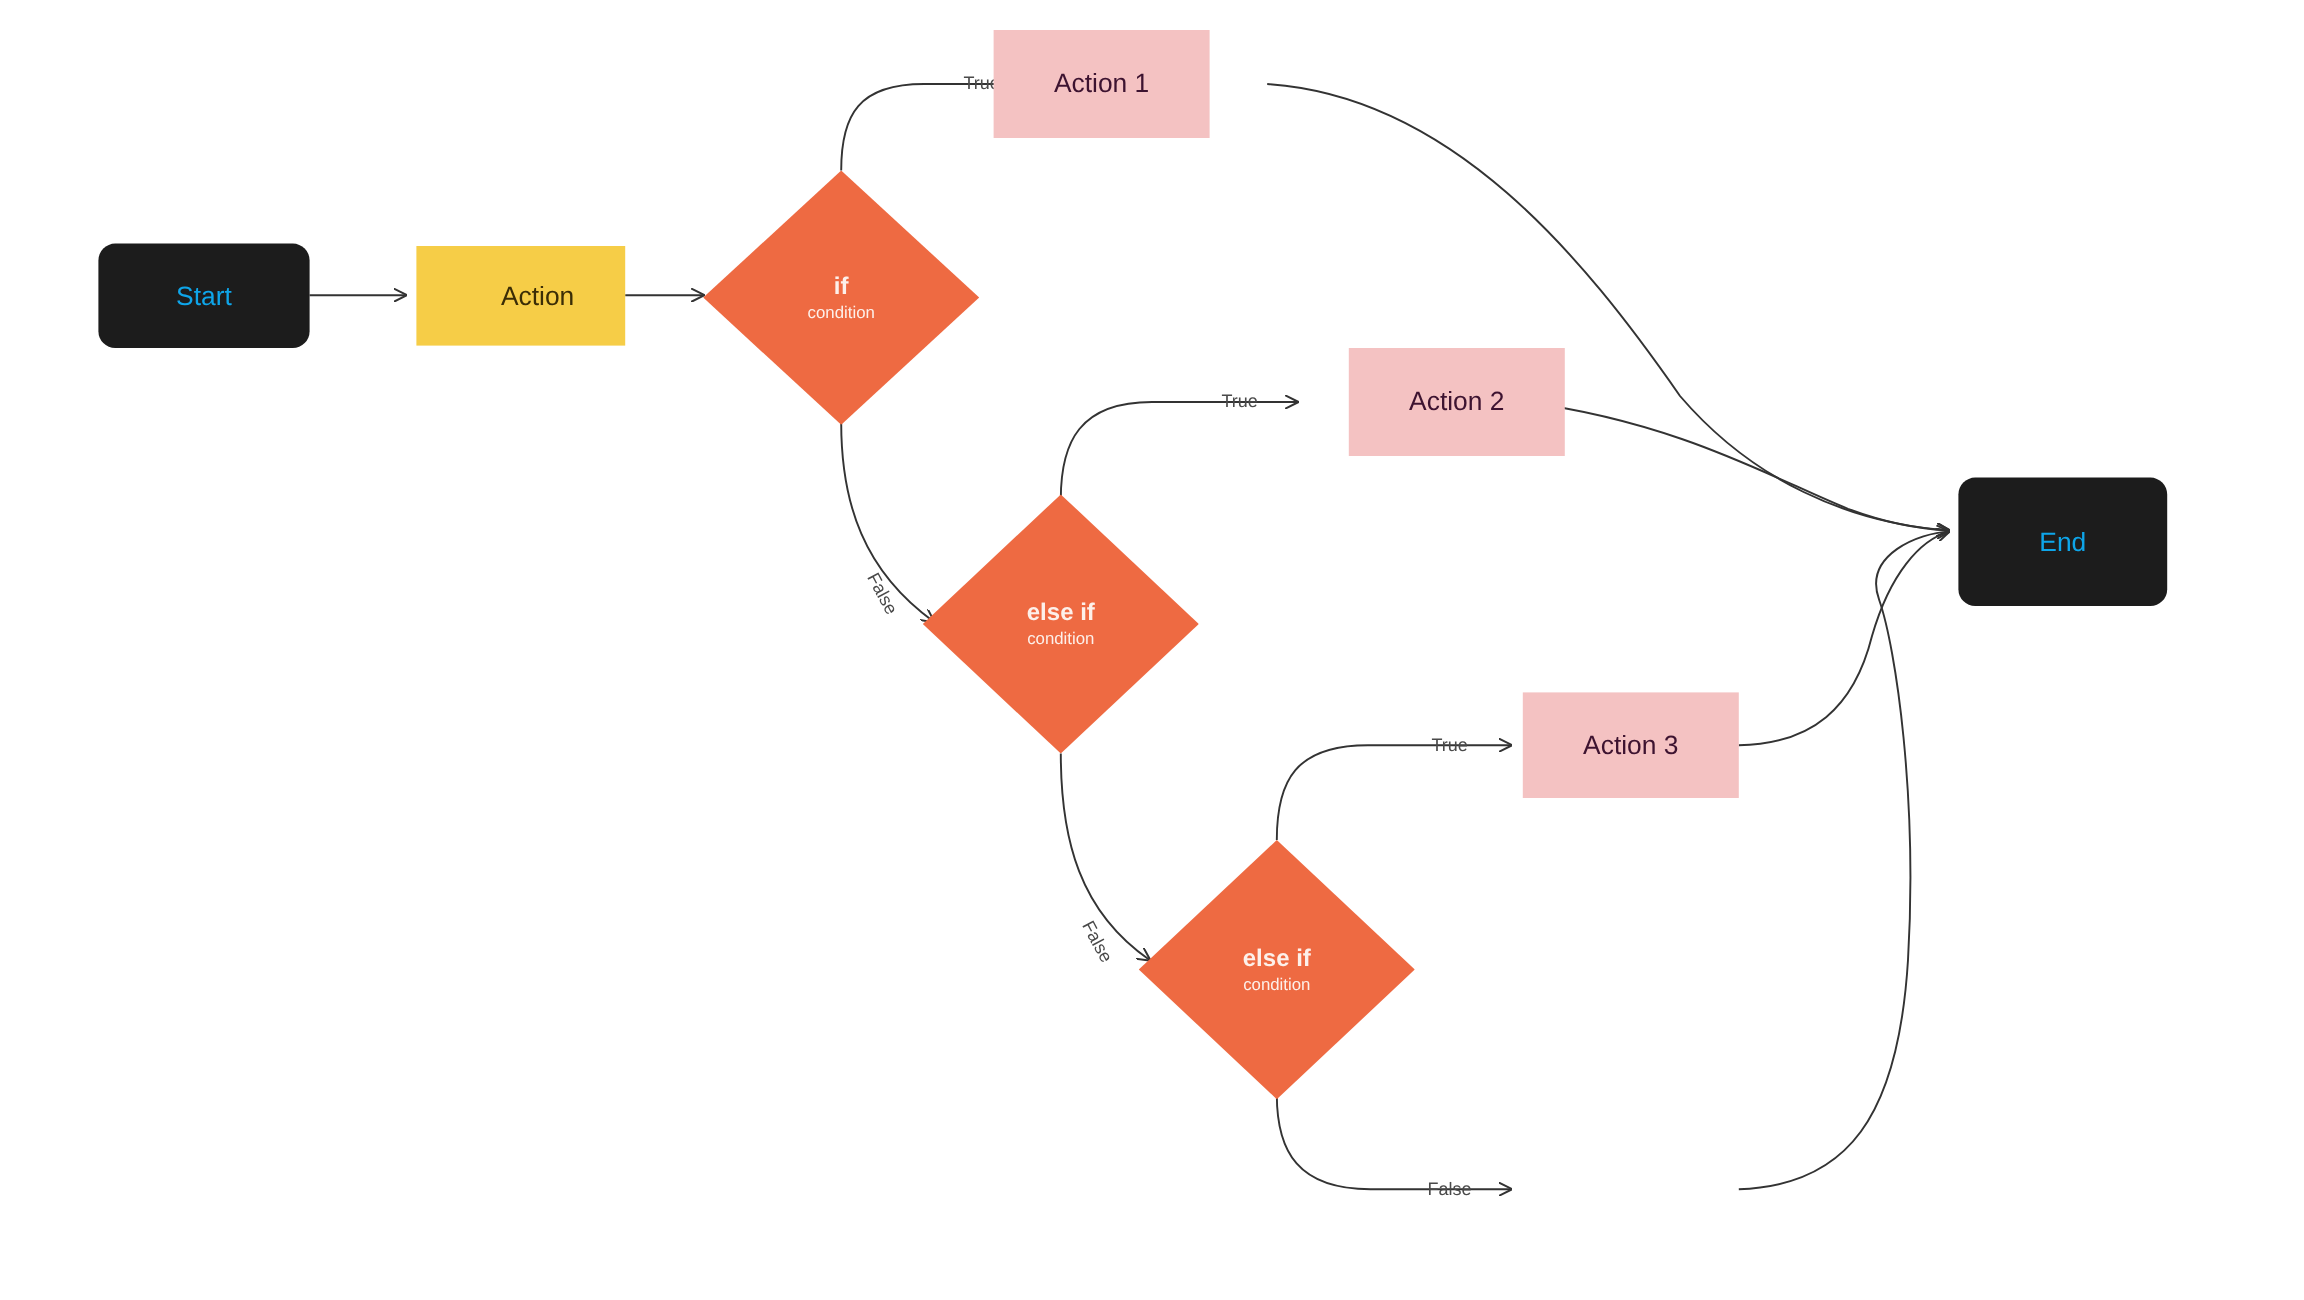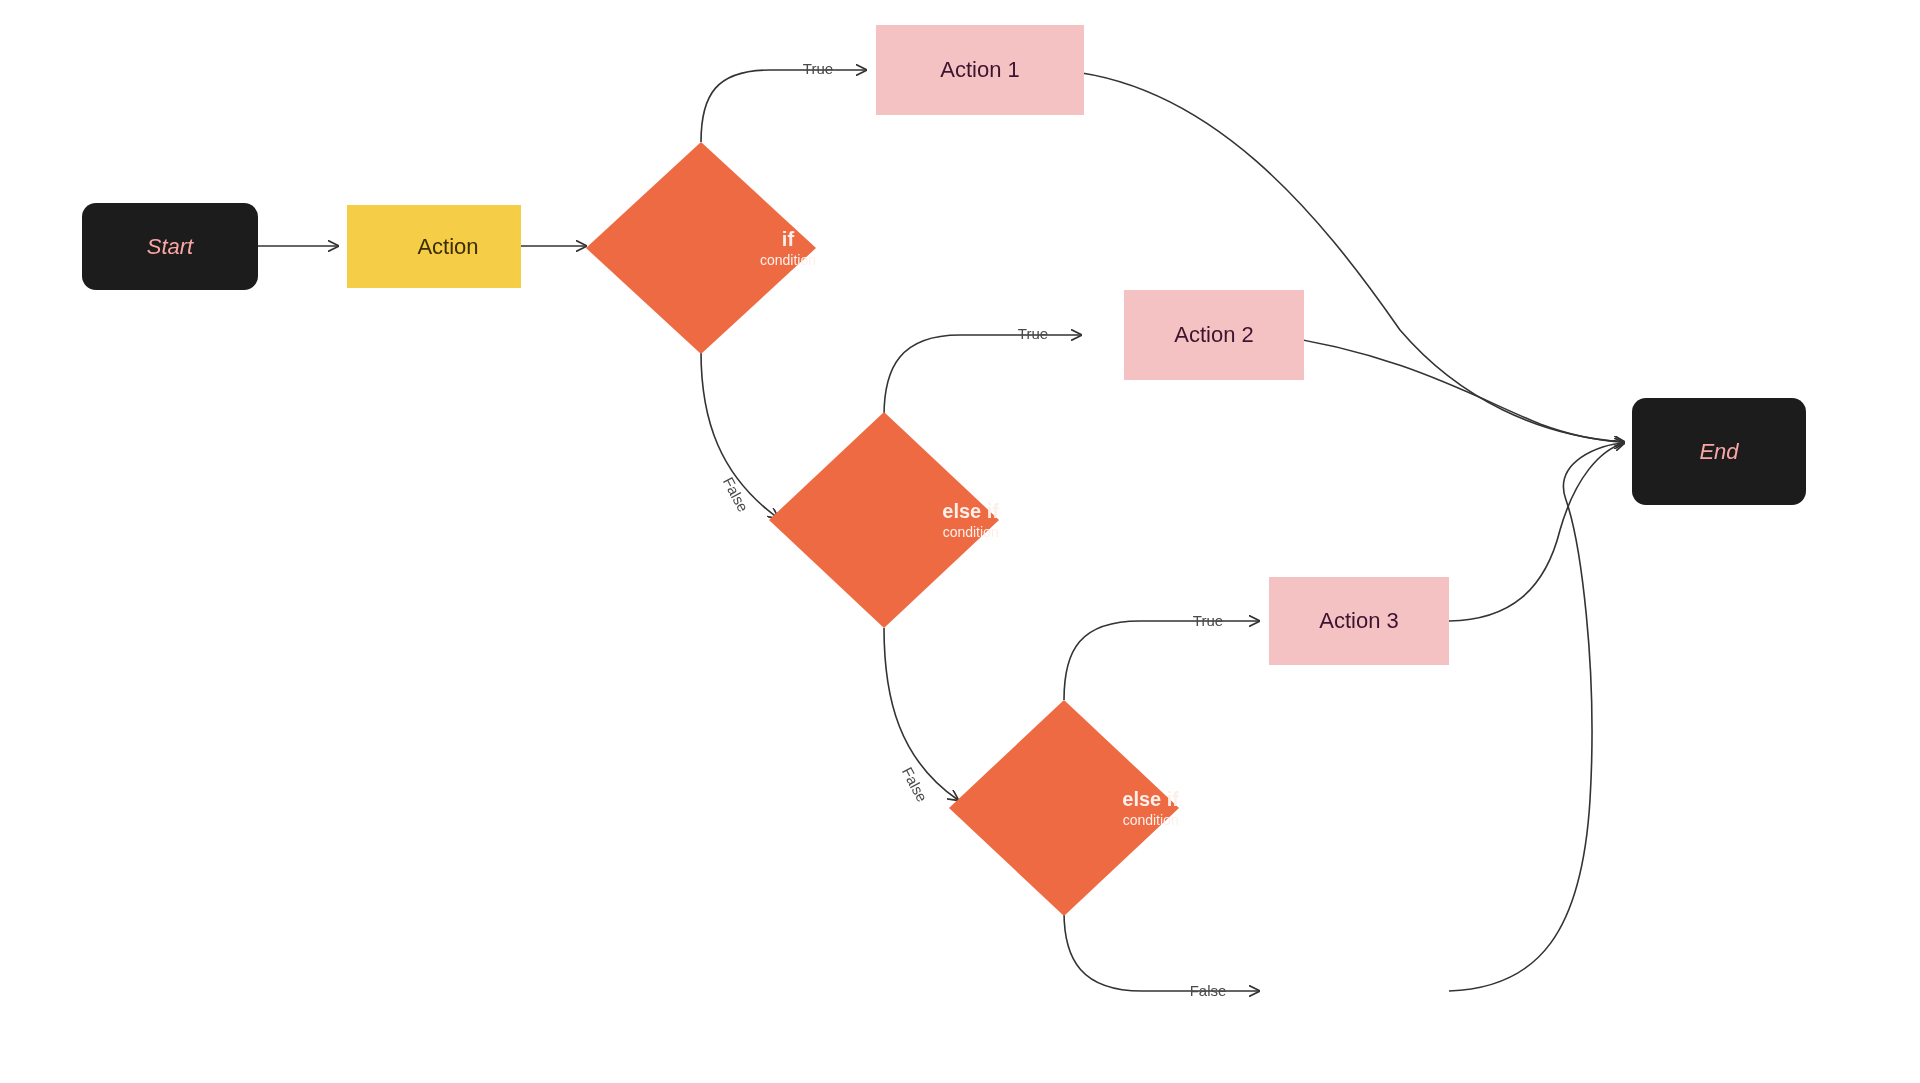--- a/index.html
+++ b/index.html
@@ -41,38 +41,36 @@
     position: absolute;
     box-sizing: border-box;
     display: flex;
     align-items: center;
     justify-content: center;
     text-align: center;
   }
   .node-terminal {
     background: #1c1c1c;
     border-radius: 14px;
-    color: #fca5a5;
+    color: #0ea5e9;
     font-size: 22px;
-    font-style: italic;
   }
   .node-action-yellow {
     background: #f6cd47;
     color: #3b2d06;
     font-size: 22px;
     padding-left: 28px;
   }
   .node-action-pink {
     background: #f4c2c2;
     color: #3d1330;
     font-size: 22px;
   }
   .node-decision {
     background: transparent;
-    justify-content: flex-end;
   }
   .diamond-shape {
     position: absolute;
     left: 0;
     top: 0;
     width: 100%;
     height: 100%;
   }
   .diamond-label {
     position: relative;
@@ -167,21 +165,21 @@
   <div class="node node-decision" style="left:949px; top:700px; width:230px; height:216px;">
     <svg class="diamond-shape" viewBox="0 0 230 216" preserveAspectRatio="none">
       <polygon points="115,0 230,108 115,216 0,108" fill="#ee6a42"></polygon>
     </svg>
     <div class="diamond-label">
       <span class="kw">else if</span>
       <span class="cond">condition</span>
     </div>
   </div>
 
-  <div class="node node-action-pink" style="left:876px; top:25px; width:208px; height:90px;">
+  <div class="node node-action-pink" style="left:828px; top:25px; width:180px; height:90px;">
     <span>Action 1</span>
   </div>
 
   <div class="node node-action-pink" style="left:1091px; top:290px; width:180px; height:90px;margin-left:33px;">
     <span>Action 2</span>
   </div>
 
   <div class="node node-action-pink" style="left:1269px; top:577px; width:180px; height:88px;justify-content:center;">
     <span>Action 3</span>
   </div>

